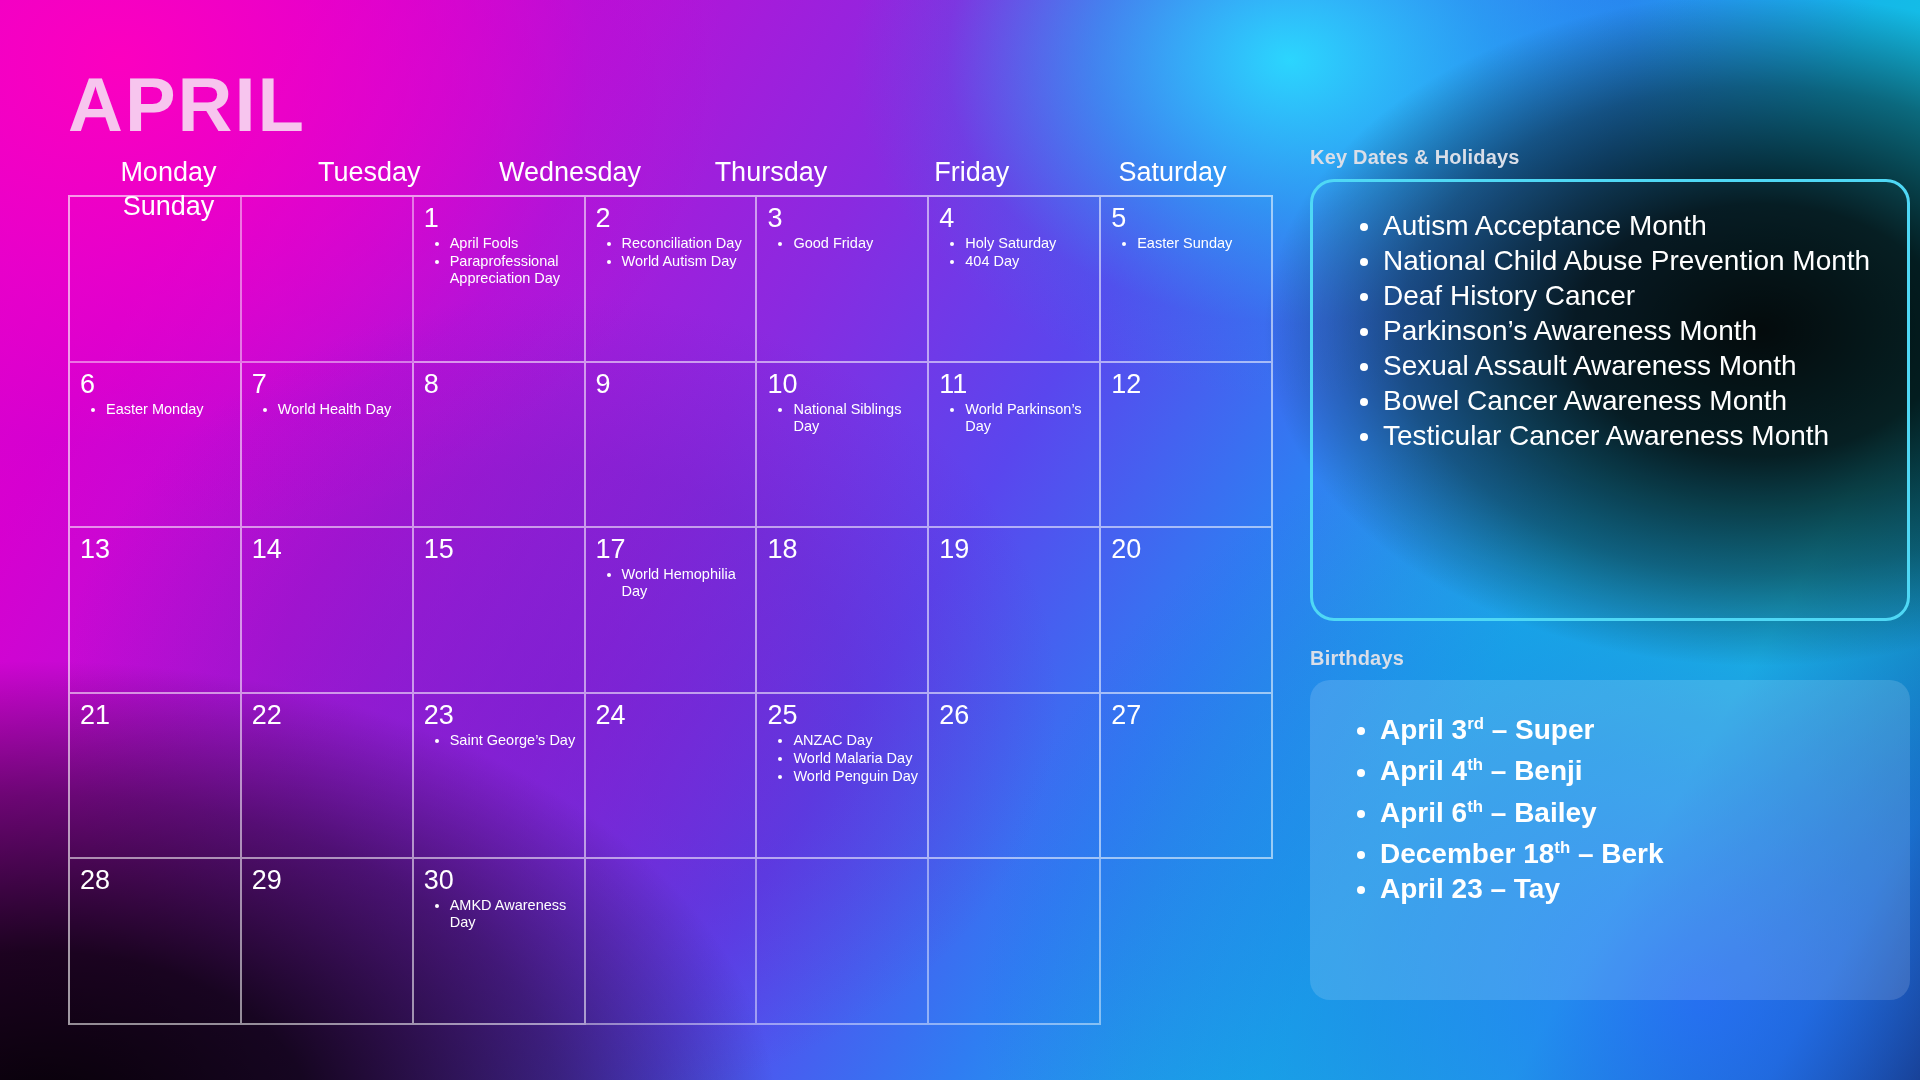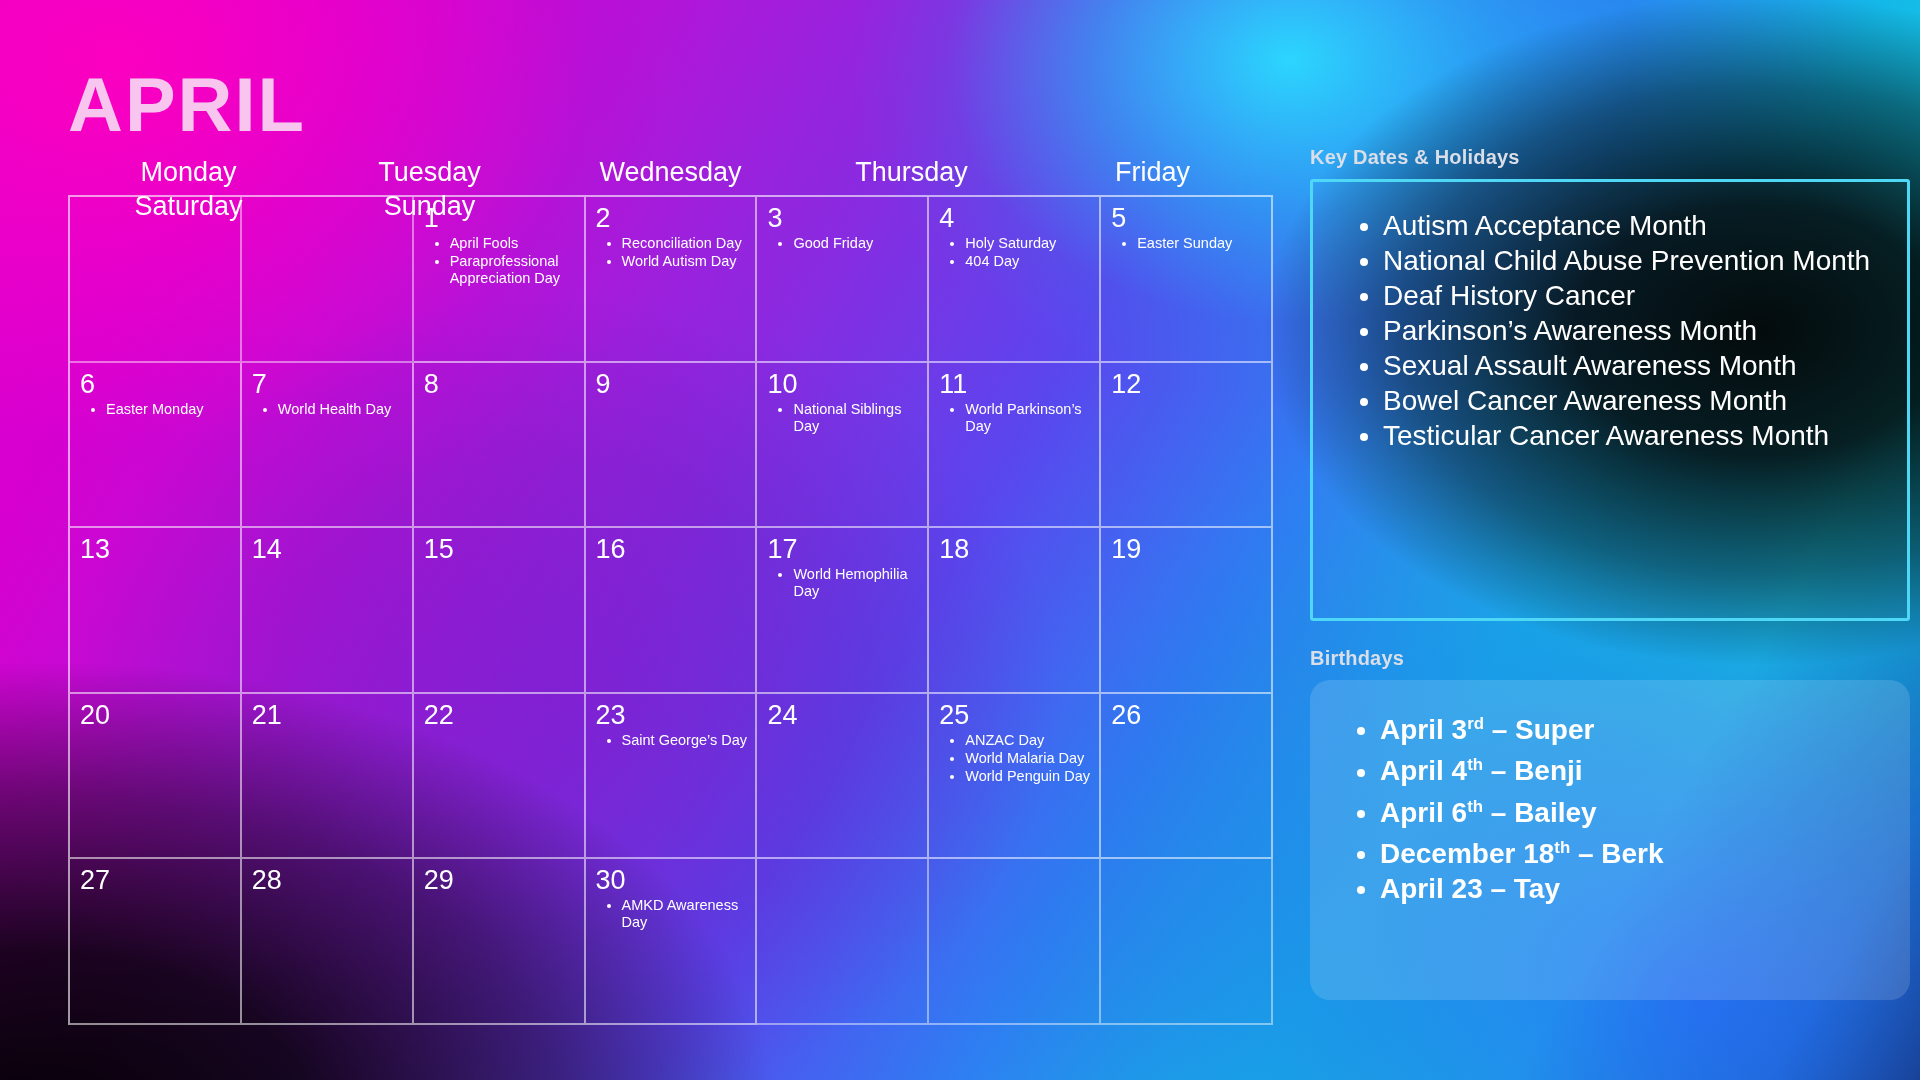--- a/index.html
+++ b/index.html
@@ -71,21 +71,21 @@
     color:#f7c5ee; line-height:1;margin-top:37px;
   }
 
   
   #calendar {
     position:absolute; left:68px; top:155px;
     width:1205px; height:870px;
     display:flex; flex-direction:column;
   }
   #dow-row {
-    display:grid; grid-template-columns:repeat(5,1fr);
+    display:grid; grid-template-columns:repeat(6,1fr);
     height:40px;
   }
   .dow {
     text-align:center; color:#ffffff; font-size:27px;
     line-height:34px; font-weight:400;
   }
   #grid {
     flex:1;
     display:grid;
     grid-template-columns:repeat(7,1fr);
@@ -111,21 +111,21 @@
   .evlist li::marker { font-size:13px; }
 
   
   #sidebar { position:absolute; left:1310px; top:146px; width:600px; }
 
   .panel-heading {
     color:#d9dee8; font-size:20px; font-weight:bold;
     letter-spacing:.2px; margin-bottom:10px;
   }
   #keydates-box {
-    border:3px solid #4fd8f5; border-radius:3px;
+    border:3px solid #4fd8f5; border-radius:24px;
     height:442px; padding:26px 28px 20px 28px;
     background:rgba(255,255,255,0.015);
   }
   #keydates-list { margin-left:42px; }
   #keydates-list li {
     color:#ffffff; font-size:28px; line-height:35px;
     margin-bottom:0px;
   }
 
   #birthdays-wrap { margin-top:26px; }
@@ -239,23 +239,20 @@
         <div class="cell">
           <div class="daynum">13</div>
         </div>
         <div class="cell">
           <div class="daynum">14</div>
         </div>
         <div class="cell">
           <div class="daynum">15</div>
         </div>
         <div class="cell">
-          <div class="daynum">16</div>
-        </div>
-        <div class="cell">
           <div class="daynum">17</div>
           <ul class="evlist">
             <li>World Hemophilia Day</li>
           </ul>
         </div>
         <div class="cell">
           <div class="daynum">18</div>
         </div>
         <div class="cell">
           <div class="daynum">19</div>

